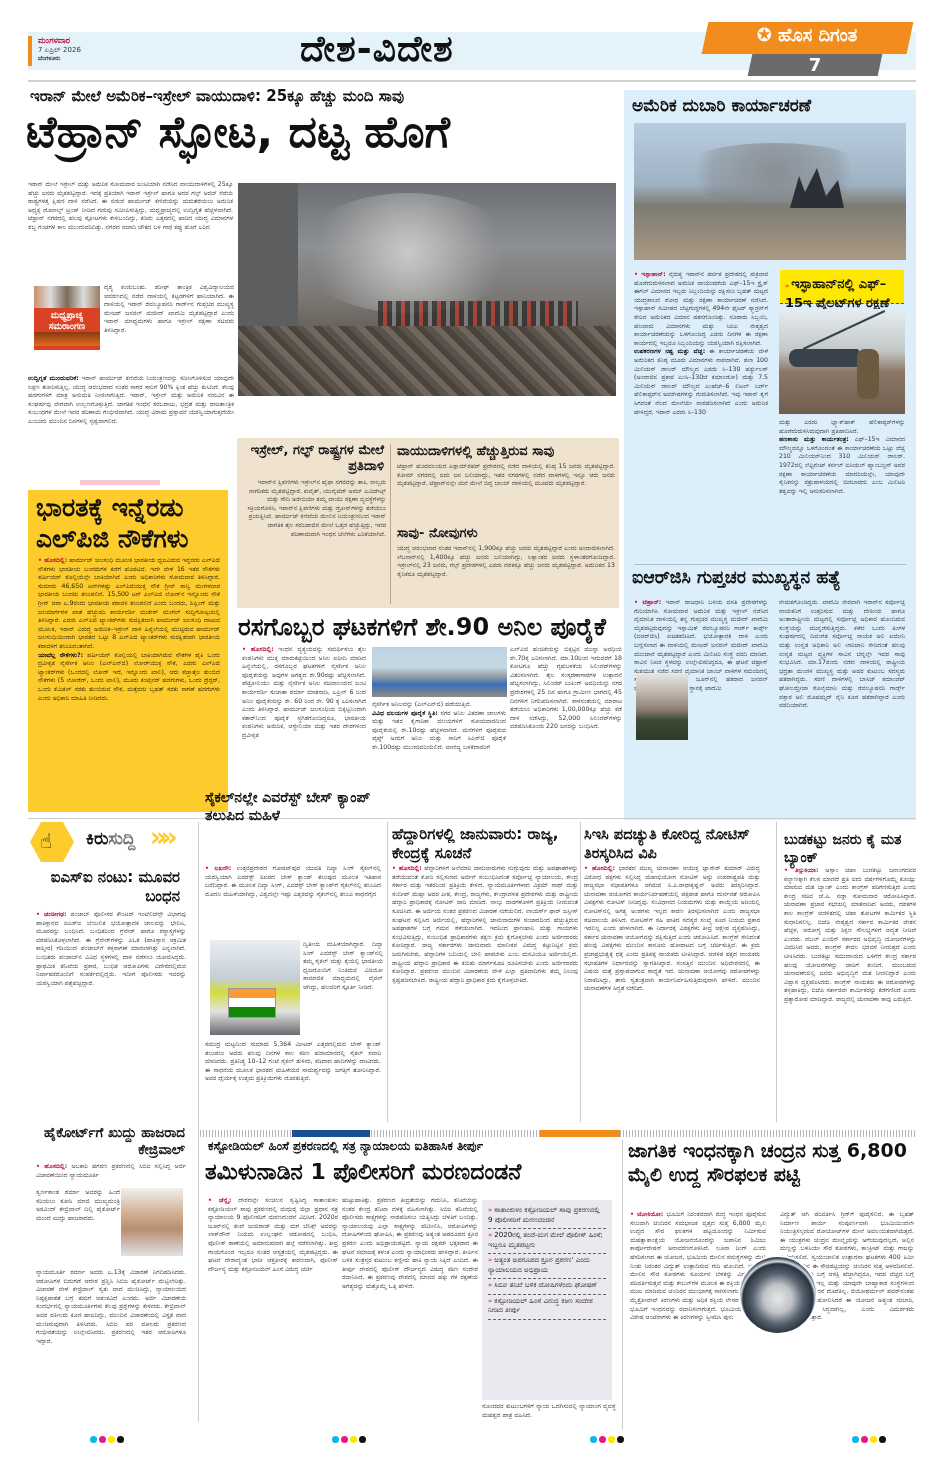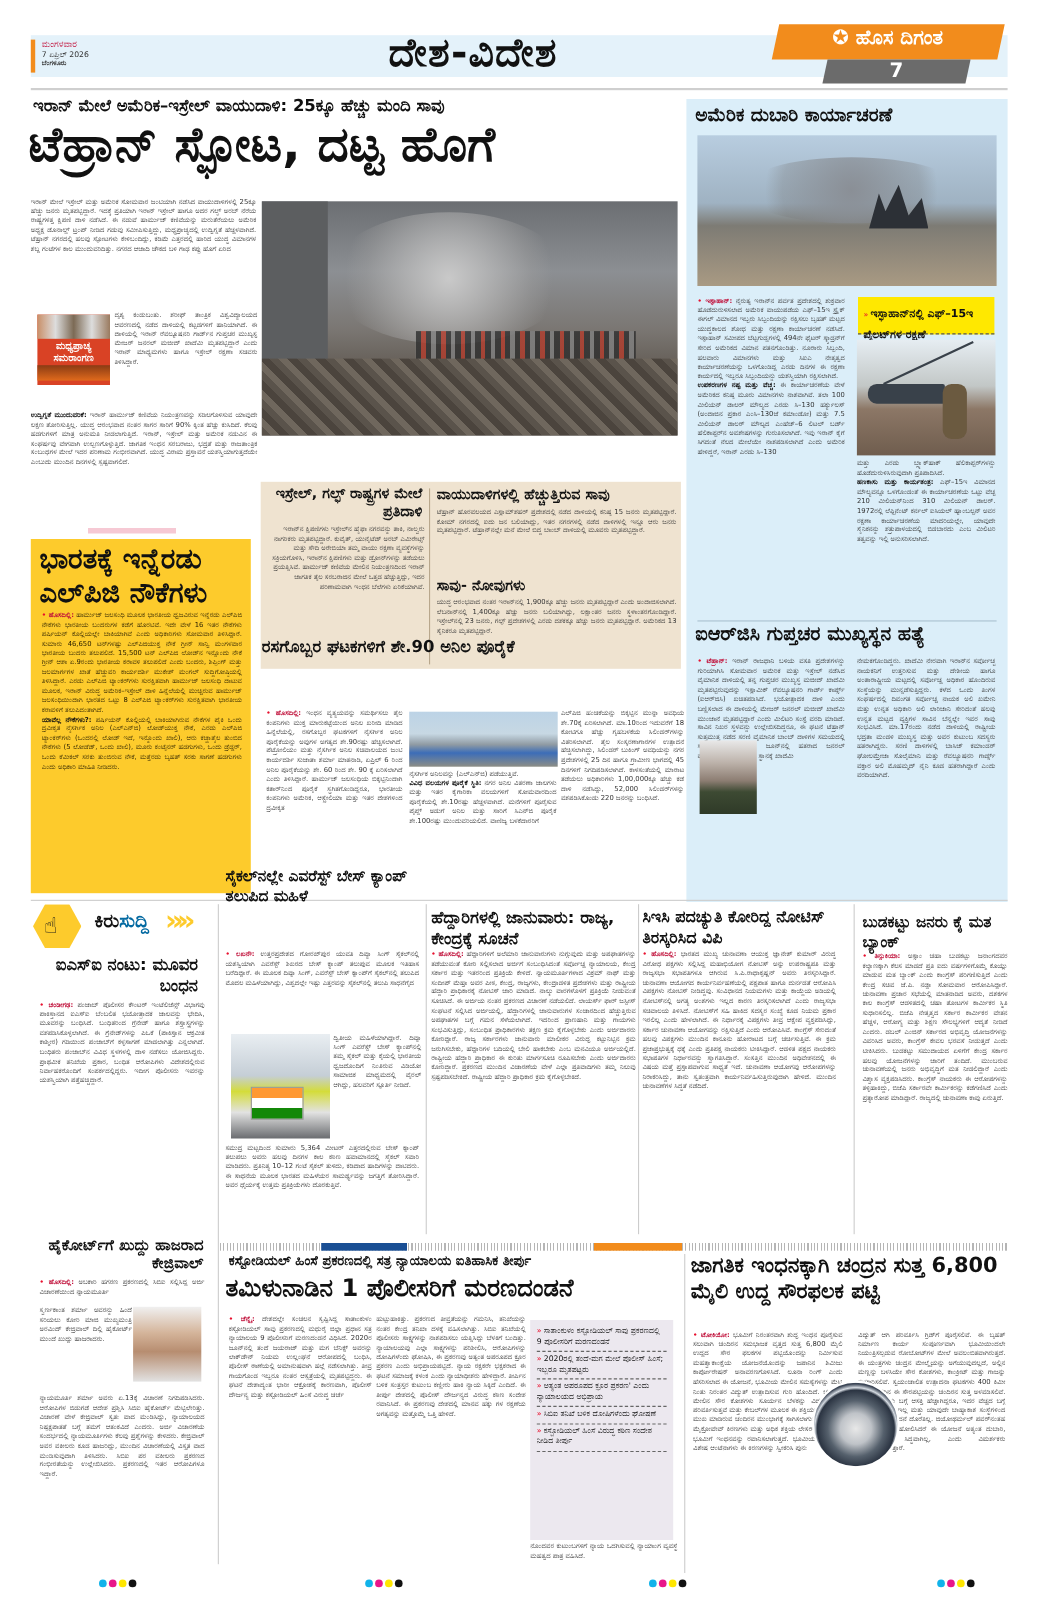--- a/index.html
+++ b/index.html
@@ -8,24 +8,24 @@
   .abs { position: absolute; }
   .txt { font-size: 6.2px; line-height: 8.6px; color: #333; text-align: justify; word-break: break-word; overflow: hidden; }
   .dateline { color: #c0103a; font-weight: bold; }
   .dateline::before { content: "• "; color: #e8102e; }
   .hl { font-family: "DejaVu Sans", sans-serif; font-weight: bold; color: #111; line-height: 1.1; }
   .sub { font-family: "DejaVu Sans", sans-serif; font-weight: bold; color: #111; }
 
   
   #masthead { left: 28px; top: 32px; width: 888px; height: 38px; background: #e4f2fa; }
   #date-block { left: 28px; top: 36px; width: 60px; height: 30px; border-left: 4px solid #f28c1c; padding-left: 6px; }
-  #date-block .day { font-size: 8px; color: #c0103a; font-weight: normal; }
+  #date-block .day { font-size: 8px; color: #c0103a; font-weight: bold; }
   #date-block .date { font-size: 7px; color: #333; }
   #date-block .city { font-size: 6px; color: #333; font-weight: bold; }
-  #section-title { left: 300px; top: 28px; width: 260px; font-size: 36px; font-weight: 900; color: #111; letter-spacing: 1px; text-align: center; }
+  #section-title { left: 300px; top: 28px; width: 260px; font-size: 36px; font-weight: 900; color: #111; letter-spacing: 1px; }
   #brand { left: 705px; top: 22px; width: 205px; height: 32px; background: #f28c1c; transform: skewX(-12deg); }
   #brand-gray { left: 750px; top: 54px; width: 130px; height: 22px; background: #6b6b6b; transform: skewX(-12deg); }
   #brand-name { left: 712px; top: 24px; width: 190px; font-size: 18px; color: #fff; font-weight: bold; text-align: center; }
   #brand-tag { left: 760px; top: 54px; width: 110px; font-size: 18px; color: #fff; font-weight: bold; text-align: center; }
   #masthead-rule { left: 28px; top: 80px; width: 888px; height: 2px; background: #cfcfcf; }
 
   
   #lead-kicker { left: 30px; top: 88px; width: 590px; font-size: 15px; }
   #lead-headline { left: 26px; top: 108px; width: 600px; font-size: 44px; font-weight: 900; }
   #lead-text1 { left: 28px; top: 180px; width: 205px; height: 120px; }
@@ -56,58 +56,58 @@
   #beige-box { left: 237px; top: 438px; width: 382px; height: 170px; background: #efe3d0; }
   #beige-h1 { left: 242px; top: 442px; width: 142px; font-size: 13px; text-align: right; line-height: 16px; }
   #beige-t1 { left: 244px; top: 478px; width: 142px; height: 126px; text-align: right; }
   #beige-divider { left: 390px; top: 444px; width: 1px; height: 160px; background: #b8a78c; }
   #beige-h2 { left: 397px; top: 444px; width: 220px; font-size: 13px; }
   #beige-t2 { left: 397px; top: 462px; width: 218px; height: 60px; }
   #beige-h3 { left: 397px; top: 526px; width: 220px; font-size: 13px; }
   #beige-t3 { left: 397px; top: 544px; width: 218px; height: 62px; }
 
   
-  #gas-headline { left: 238px; top: 580px; width: 385px; font-size: 15px; }
+  #gas-headline { left: 238px; top: 614px; width: 385px; font-size: 24px; }
   #gas-t1 { left: 242px; top: 645px; width: 124px; height: 168px; }
   #gas-photo { left: 372px; top: 647px; width: 135px; height: 50px;
     background: linear-gradient(180deg,#bcd3e6 0%,#c7d8e3 40%,#8f9aa3 60%,#3c6db8 75%,#8d8e86 100%); }
   #gas-t2 { left: 372px; top: 700px; width: 134px; height: 113px; }
   #gas-t3 { left: 510px; top: 645px; width: 112px; height: 168px; }
 
   
   #blue-col { left: 624px; top: 90px; width: 292px; height: 730px; background: #dbeef9; }
   #us-headline { left: 632px; top: 96px; width: 280px; font-size: 17px; }
   #us-photo { left: 634px; top: 123px; width: 272px; height: 137px;
     background: linear-gradient(180deg,#b8cde0 0%,#9fb2c2 45%,#7d7b74 60%,#a99a83 100%); overflow:hidden; }
   #us-photo .smoke { position:absolute; left:40px; top:20px; width:200px; height:60px; border-radius:50%;
     background: radial-gradient(circle,#8a8f96 0%,rgba(120,120,120,.3) 60%,transparent 75%); }
   #us-photo .wreck { position:absolute; left:150px; top:45px; width:60px; height:40px;
     background: #2c3036; clip-path: polygon(10% 100%,25% 20%,35% 60%,55% 0%,70% 70%,90% 30%,100% 100%); }
   #us-t1 { left: 634px; top: 270px; width: 134px; height: 290px; }
   #us-sidebox { left: 780px; top: 270px; width: 124px; height: 34px; background: #ffe800; padding: 3px 5px; border-bottom: 1px dashed #555; }
-  #us-sidebox .sub { font-size: 10px; line-height: 9px; }
+  #us-sidebox .sub { font-size: 13px; line-height: 9px; }
   .arrow { color: #e8102e; font-size: 7px; margin-right: 2px; }
   #us-photo2 { left: 779px; top: 309px; width: 126px; height: 105px;
     background: linear-gradient(180deg,#e6edf2 0%,#c2c7c6 40%,#8c7766 60%,#6f5d4e 100%); overflow:hidden; }
   #us-photo2 .heli { position:absolute; left:10px; top:40px; width:70px; height:18px; background:#39414a; border-radius: 8px 2px 2px 8px; }
   #us-photo2 .rotor { position:absolute; left:20px; top:20px; width:90px; height:2px; background:#39414a; transform: rotate(-25deg); }
   #us-photo2 .man { position:absolute; left:78px; top:40px; width:22px; height:50px; background:#6b5a40; border-radius:8px; }
   #us-t2 { left: 779px; top: 418px; width: 126px; height: 142px; }
   #us-rule { left: 634px; top: 564px; width: 272px; height: 1px; background: #a9c1cf; }
   #irgc-headline { left: 632px; top: 568px; width: 280px; font-size: 17.5px; }
   #irgc-t1 { left: 634px; top: 598px; width: 134px; height: 212px; }
   #irgc-photo { left: 636px; top: 673px; width: 52px; height: 67px; background: linear-gradient(180deg,#e9e9e9 0%,#bdb3ab 30%,#8c7d72 55%,#3d4a33 70%,#2f3a28 100%); }
   #irgc-t2 { left: 779px; top: 598px; width: 126px; height: 212px; }
 
   
   #row2-rule { left: 28px; top: 818px; width: 888px; height: 1px; background: #ccc; }
   #kiru-hex { left: 30px; top: 822px; width: 44px; height: 40px; background: #fdcb2c; clip-path: polygon(25% 0,75% 0,100% 50%,75% 100%,25% 100%,0 50%); }
   #kiru-hex-icon { left: 40px; top: 829px; font-size: 20px; }
   #kiru-label { left: 86px; top: 828px; font-size: 17px; font-weight: 900; }
-  #kiru-label .k1 { color: #111; } #kiru-label .k2 { color: #0369a1; }
+  #kiru-label .k1 { color: #111; } #kiru-label .k2 { color: #737373; }
   #kiru-chev { left: 150px; top: 822px; font-size: 26px; color: #fdcb2c; font-weight: 900; letter-spacing: -6px; }
   #isi-headline { left: 30px; top: 868px; width: 150px; font-size: 15px; text-align: right; line-height: 19px; }
   #isi-text { left: 36px; top: 910px; width: 150px; height: 200px; }
   #hc-headline { left: 30px; top: 1124px; width: 155px; font-size: 13.5px; text-align: right; line-height: 17px; }
   #hc-text1 { left: 36px; top: 1162px; width: 150px; height: 26px; }
   #hc-text2 { left: 36px; top: 1188px; width: 84px; height: 80px; }
   #hc-photo { left: 121px; top: 1188px; width: 62px; height: 68px; background: linear-gradient(180deg,#f0f0f0 0%,#d4b49a 35%,#b78d70 60%,#e2e2e2 100%); }
   #hc-text3 { left: 36px; top: 1268px; width: 150px; height: 160px; }
 
   .vrule { width: 1px; background: #ccc; }

